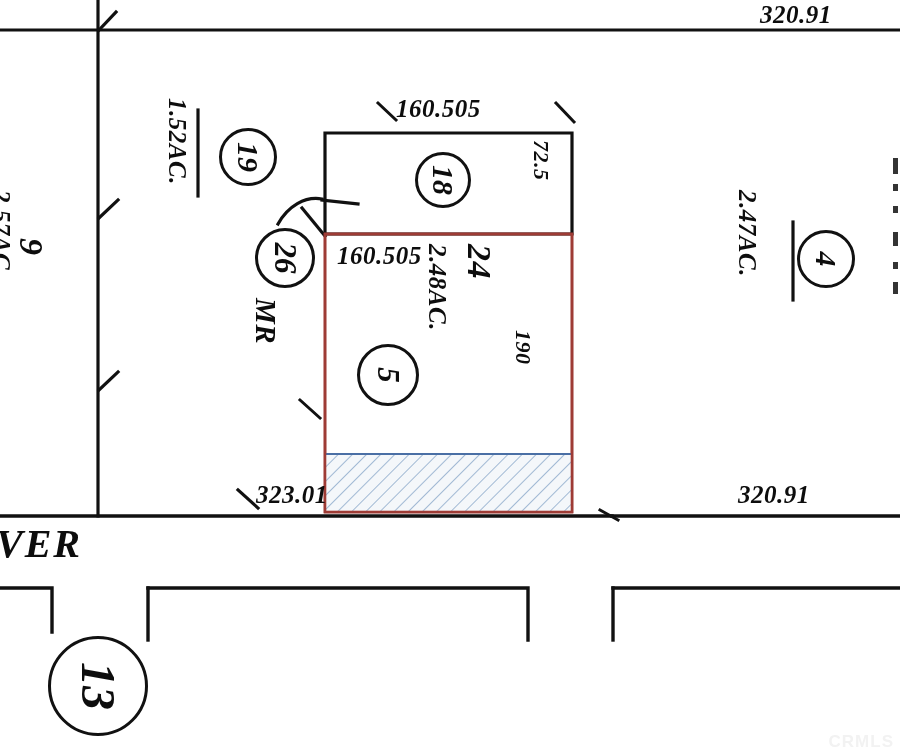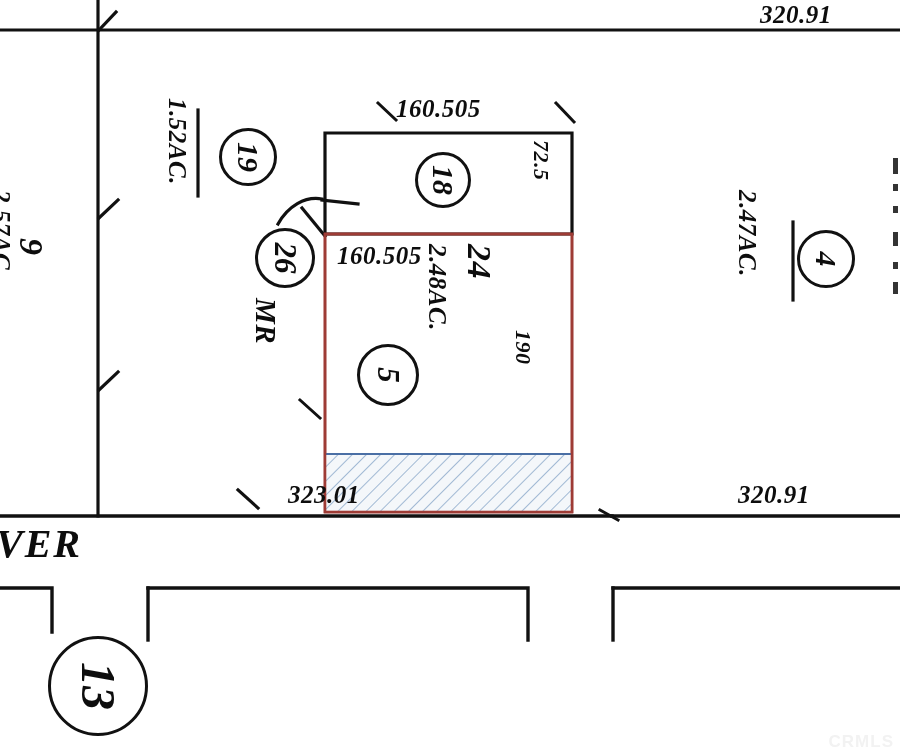--- a/index.html
+++ b/index.html
@@ -195,21 +195,21 @@
   <div class="lbl ac rot-cw" style="left:14px; top:190px;">2.57AC.</div>
 
   <div class="lbl rot-cw" style="left:48px; top:238px; font-size:34px;">9</div>
 
   <div class="lbl ac rot-cw" style="left:760px; top:190px;">2.47AC.</div>
 
   <div class="pcirc pnum-rot" style="left:797px; top:230px; width:58px; height:58px;">
     <span style="font-size:30px;">4</span>
   </div>
 
-  <div class="lbl dim" style="left:256px; top:482px;margin-left:32px;">323.01</div>
+  <div class="lbl dim" style="left:256px; top:482px;">323.01</div>
 
   <div class="lbl dim" style="left:738px; top:482px;">320.91</div>
 
   <div class="lbl street" style="left:-4px; top:524px;">VER</div>
 
 
   <div class="pcirc pnum-rot" style="left:48px; top:636px; width:100px; height:100px;">
     <span style="font-size:48px;">13</span>
   </div>
 

